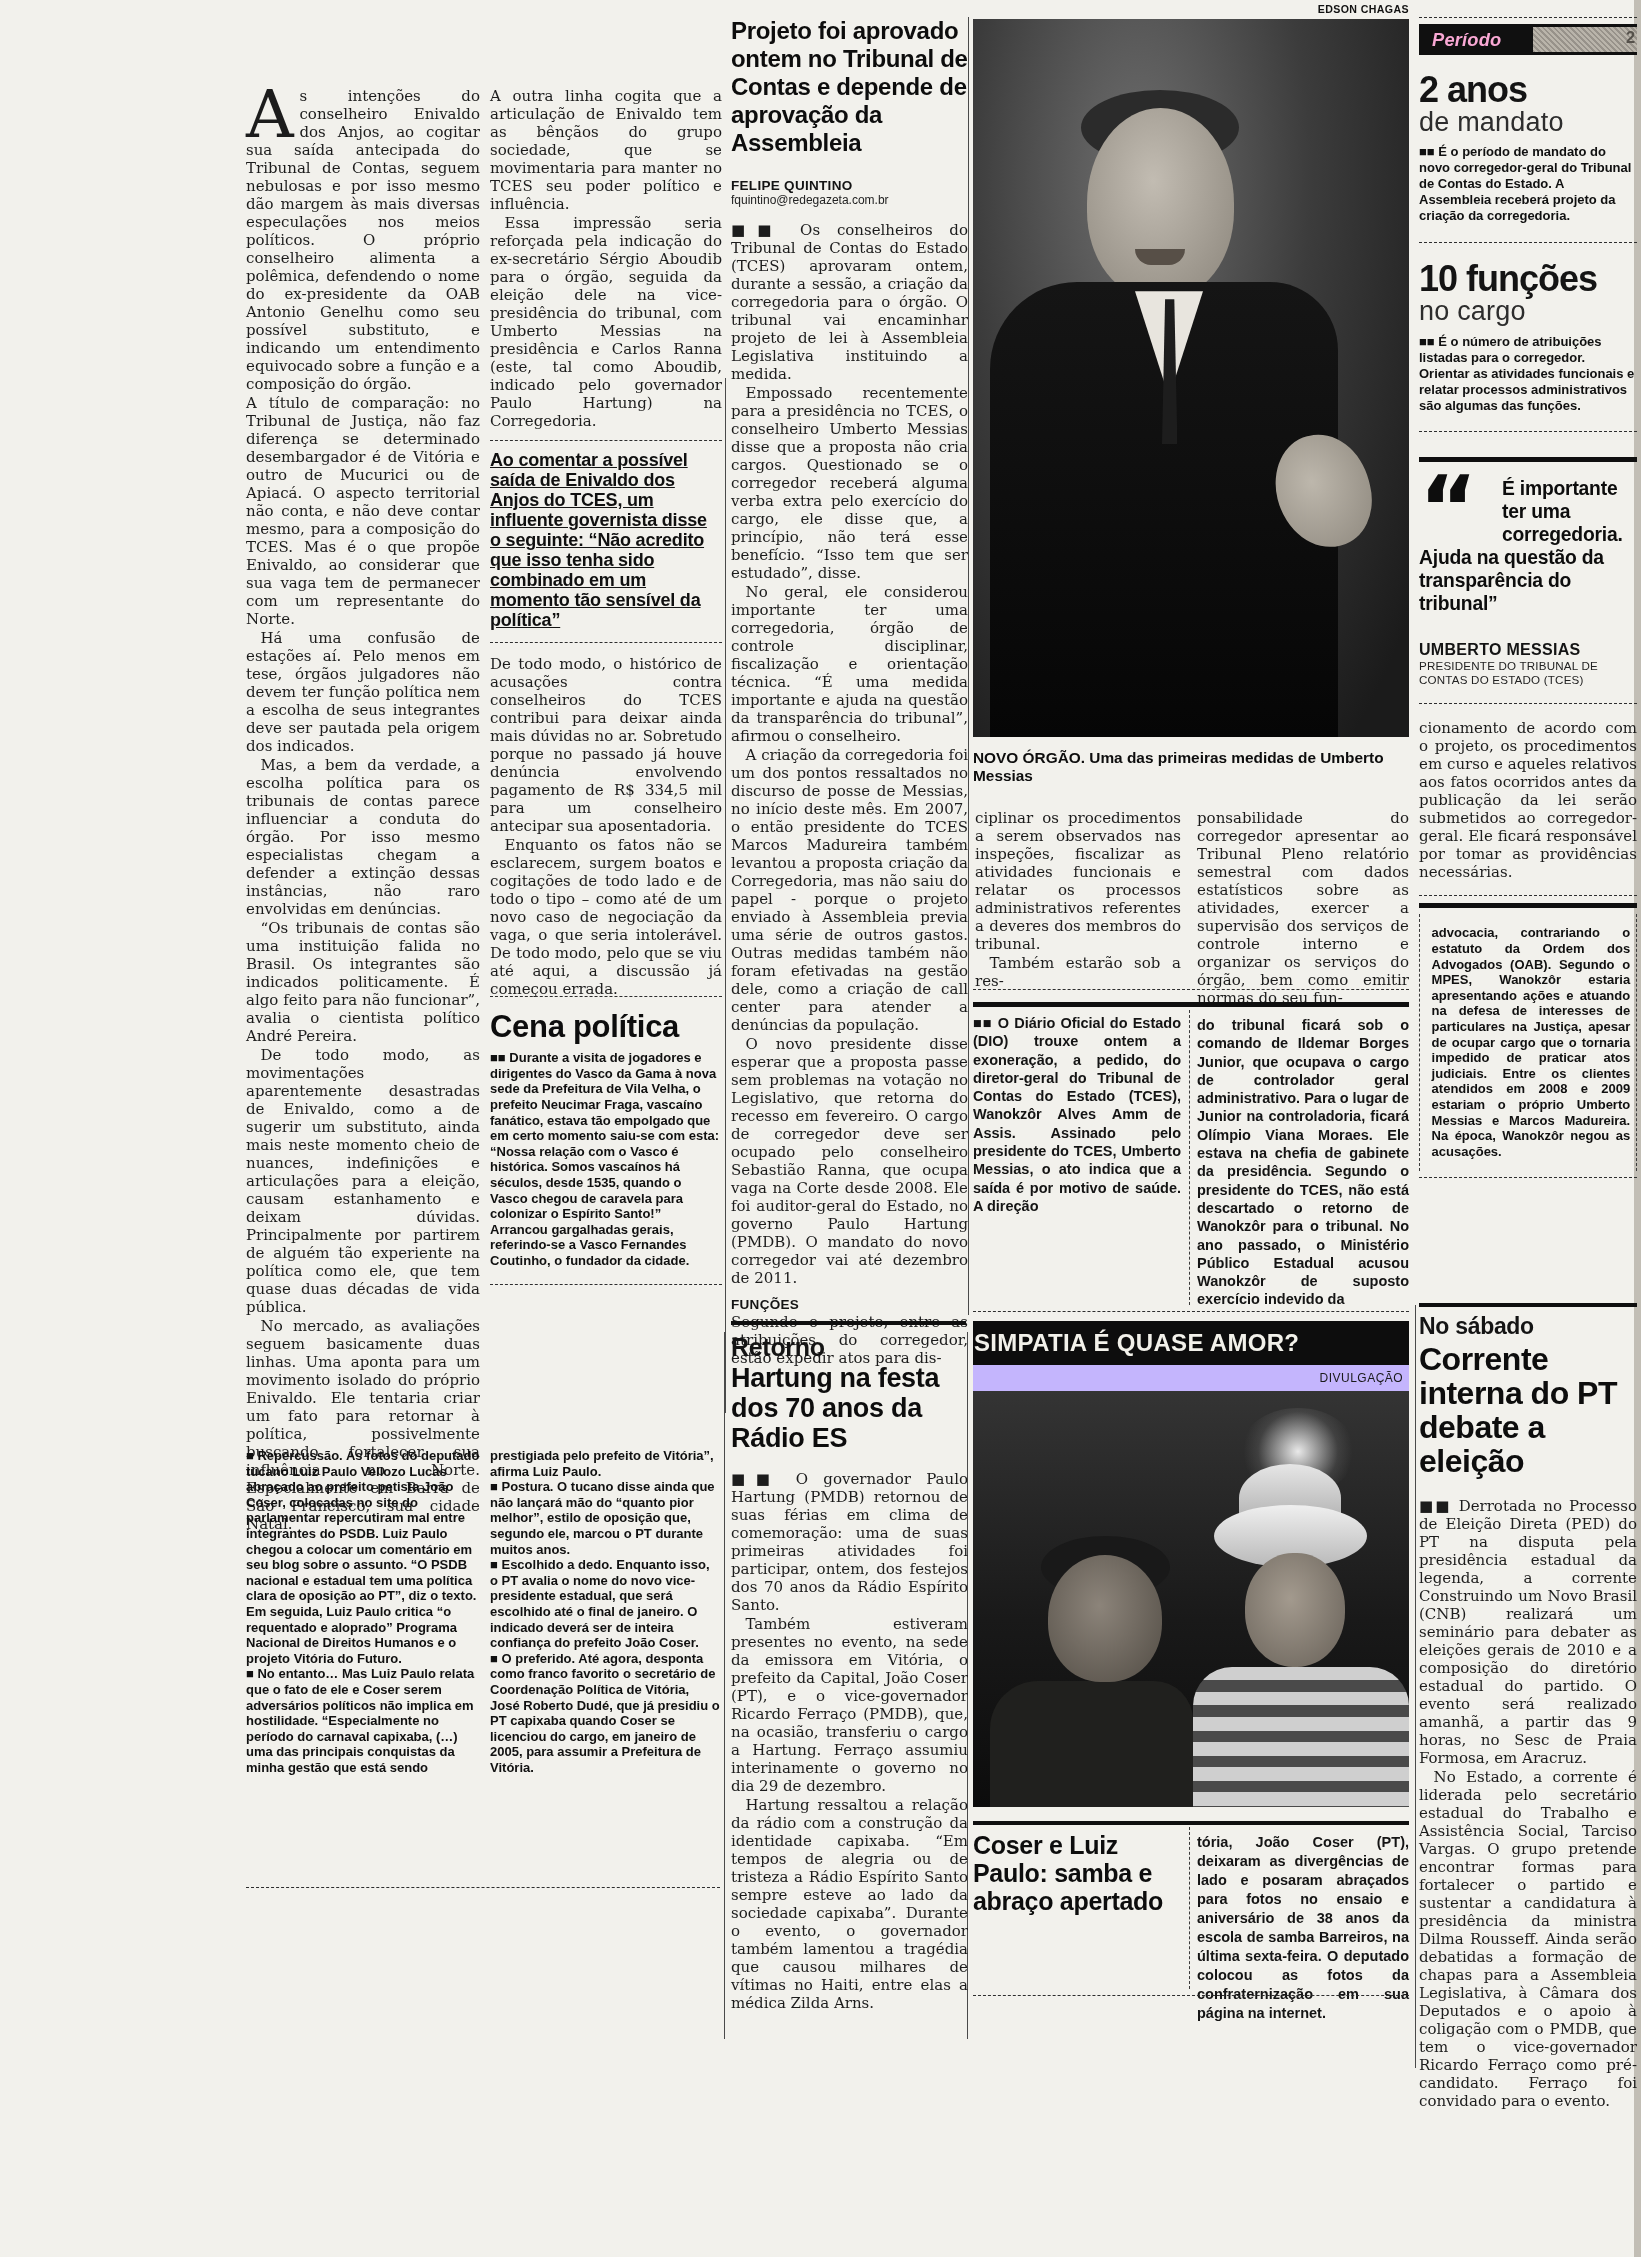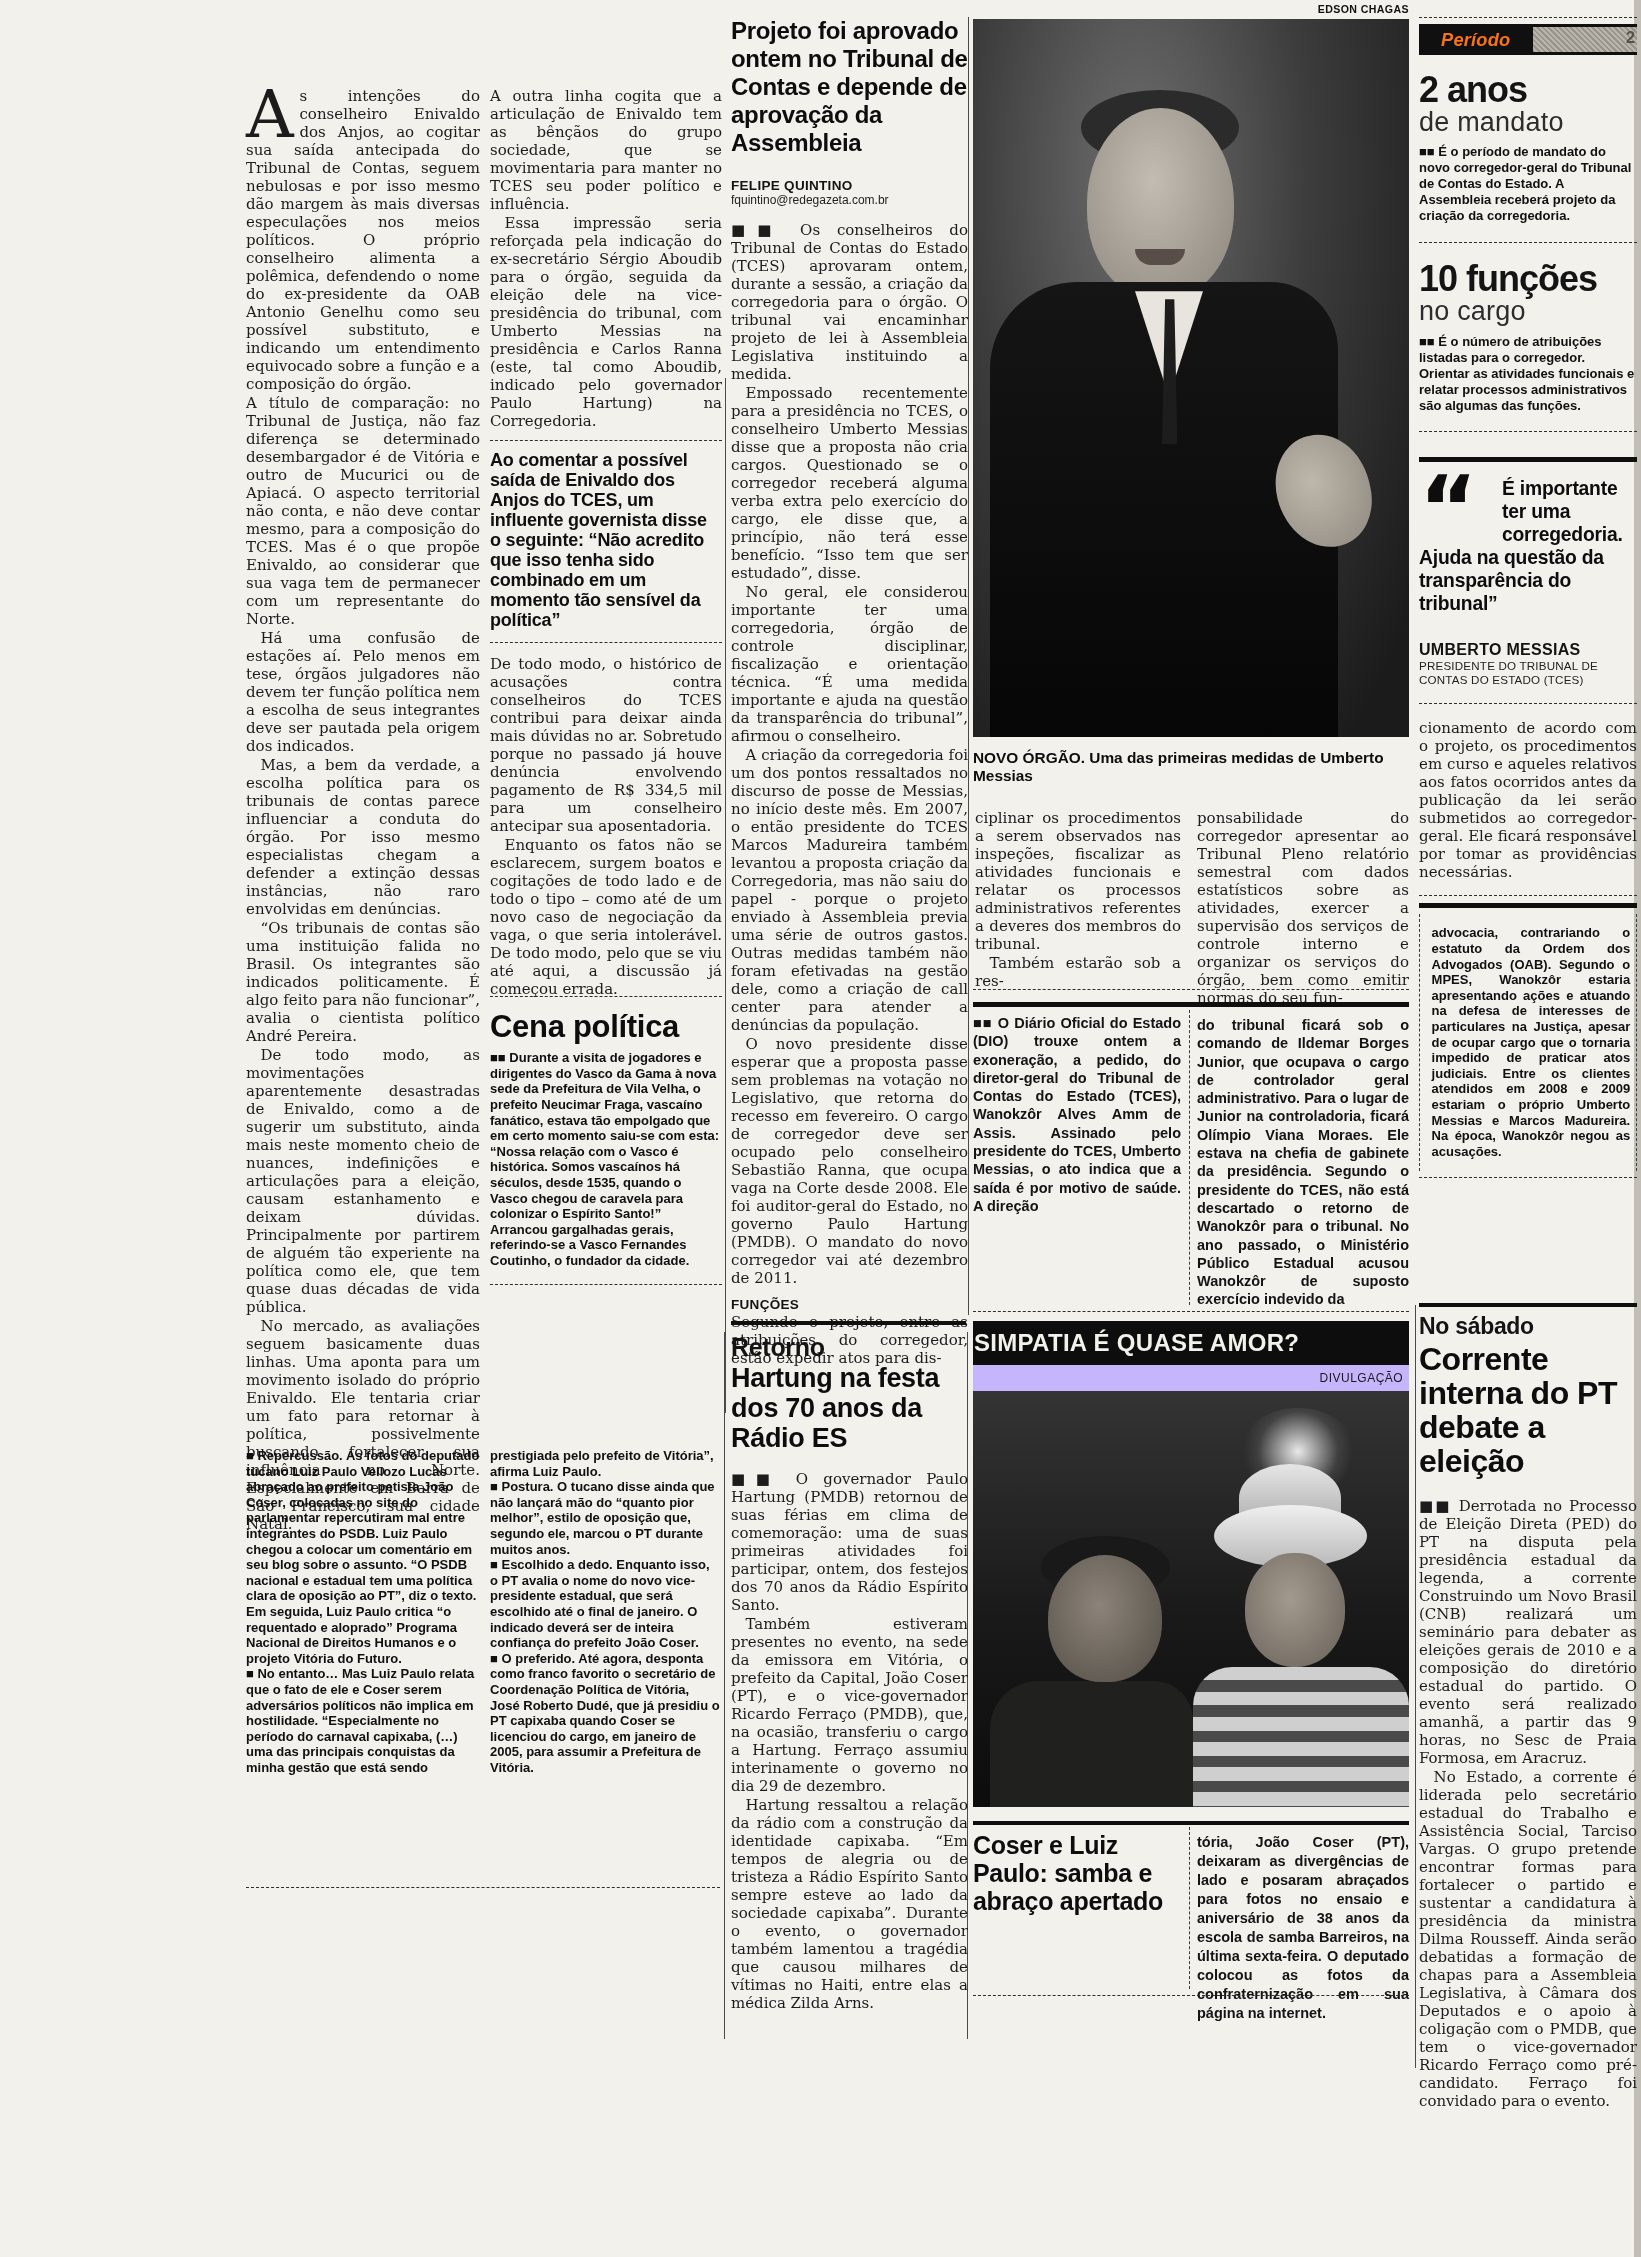--- a/index.html
+++ b/index.html
@@ -17,38 +17,38 @@
            padding:1.9px 5.8px 0 0;font-weight:400;}
   .credit{font-size:10.6px;font-weight:700;letter-spacing:0.4px;color:#111;}
   .caption{font-size:15.4px;font-weight:700;color:#0d0d0d;}
   .headline{font-weight:700;letter-spacing:-0.3px;color:#0d0d0d;margin:0;}
   .h-col3{font-size:24px;line-height:28px;}
   .byline-name{font-size:13.5px;font-weight:700;letter-spacing:0.3px;margin-top:21px;}
   .byline-mail{font-size:12px;font-weight:400;color:#222;margin-bottom:13.5px;}
   .subhead{font-size:13.5px;font-weight:700;letter-spacing:0.3px;margin:9.7px 0 1.9px 0;}
 
   .pullquote{border-top:1.9px dashed #2e2e2e;border-bottom:1.9px dashed #2e2e2e;
-             padding:9.7px 0 11.6px 0;margin:9.7px 0 11.6px 0;}
+             padding:9.7px 0 11.6px 0;margin:9.7px 0 11.6px 0;text-decoration:underline;}
   .pullquote .pq-text{font-size:18px;line-height:20px;font-weight:700;
                       letter-spacing:-0.2px;text-align:left;color:#101010;}
 
   .boldsans{font-size:13px;line-height:15.6px;font-weight:700;text-align:justify;color:#101010;}
   .boldsans p{margin:0;}
   .brief{margin:0 0 14.5px 0;}
   .brief-title{font-weight:700;}
 
   .hr-dash{border:none;border-top:1.9px dashed #2e2e2e;margin:0;height:0;}
   .bar-thick{background:#0f0f0f;height:4.8px;}
   .vrule{width:0;border-left:1.4px solid #4a4a4a;}
   .vdash{width:0;border-left:1.9px dashed #3a3a3a;}
 
   
   .rail{width:218px;}
   .kickerbar{display:flex;align-items:center;height:31px;background:#101010;margin-top:5.8px;position:relative;}
-  .kickerbar .kick{color:#f97316;font-weight:700;font-style:italic;font-size:18.3px;padding-left:22px;
+  .kickerbar .kick{color:#f9a8d4;font-weight:700;font-style:italic;font-size:18.3px;padding-left:13px;
                    letter-spacing:0.2px;z-index:2;}
   .kickerbar .halftone{position:absolute;right:0;top:2.9px;bottom:2.9px;width:104px;
       background:repeating-linear-gradient(45deg,#97928a 0 1.9px,#b9b4aa 1.9px 3.9px);}
   .kickerbar .pgnum{position:absolute;right:1.9px;top:3.9px;font-size:16.4px;font-weight:700;color:#55514b;z-index:2;}
   .fact-big{font-size:36px;line-height:37px;font-weight:700;letter-spacing:-1px;margin:15.4px 0 0 0;}
   .fact-light{font-size:27px;line-height:29px;font-weight:400;color:#2d2d2d;letter-spacing:0.2px;margin:0 0 7.7px 0;}
   .fact-text{font-size:13px;line-height:16px;font-weight:700;text-align:left;color:#101010;}
   .quote-mark{float:left;font-size:89px;line-height:62px;font-weight:700;width:83px;
               font-family:"DejaVu Sans",sans-serif;color:#0d0d0d;}
   .quote-text{font-size:19.3px;line-height:23px;font-weight:700;letter-spacing:-0.2px;color:#0d0d0d;}

